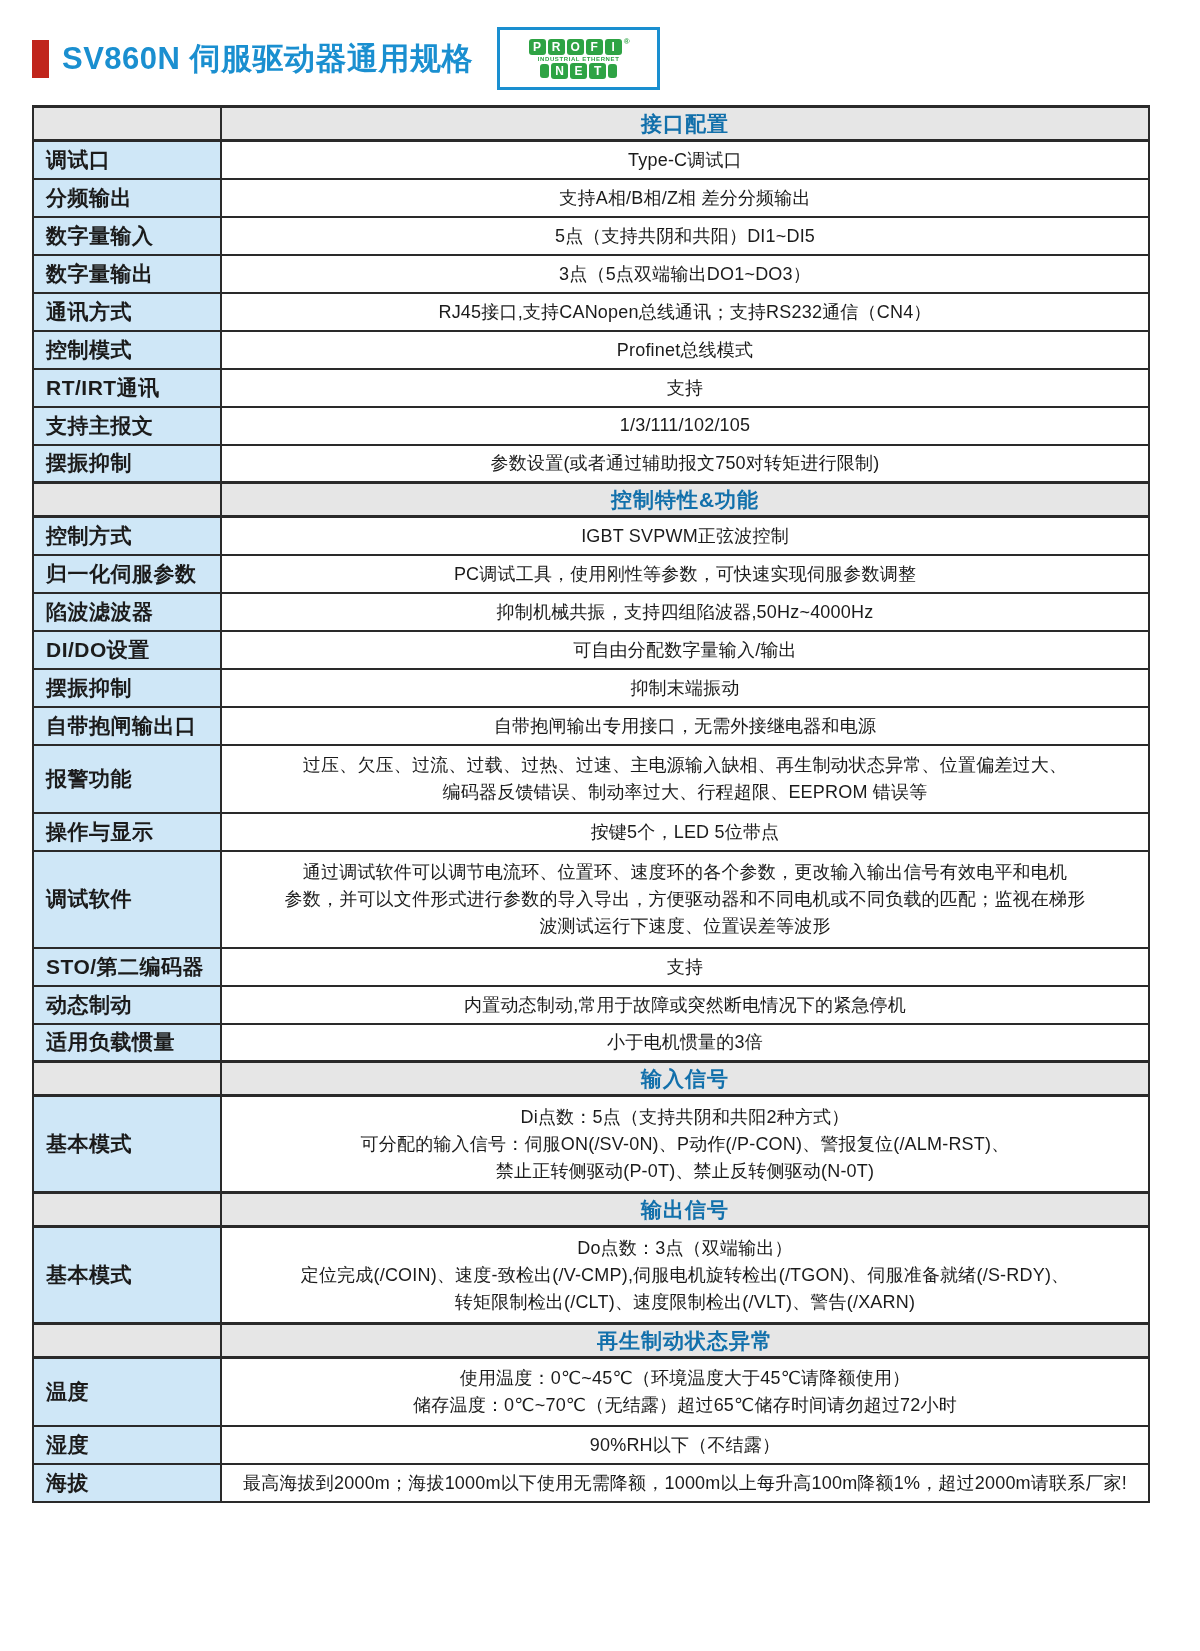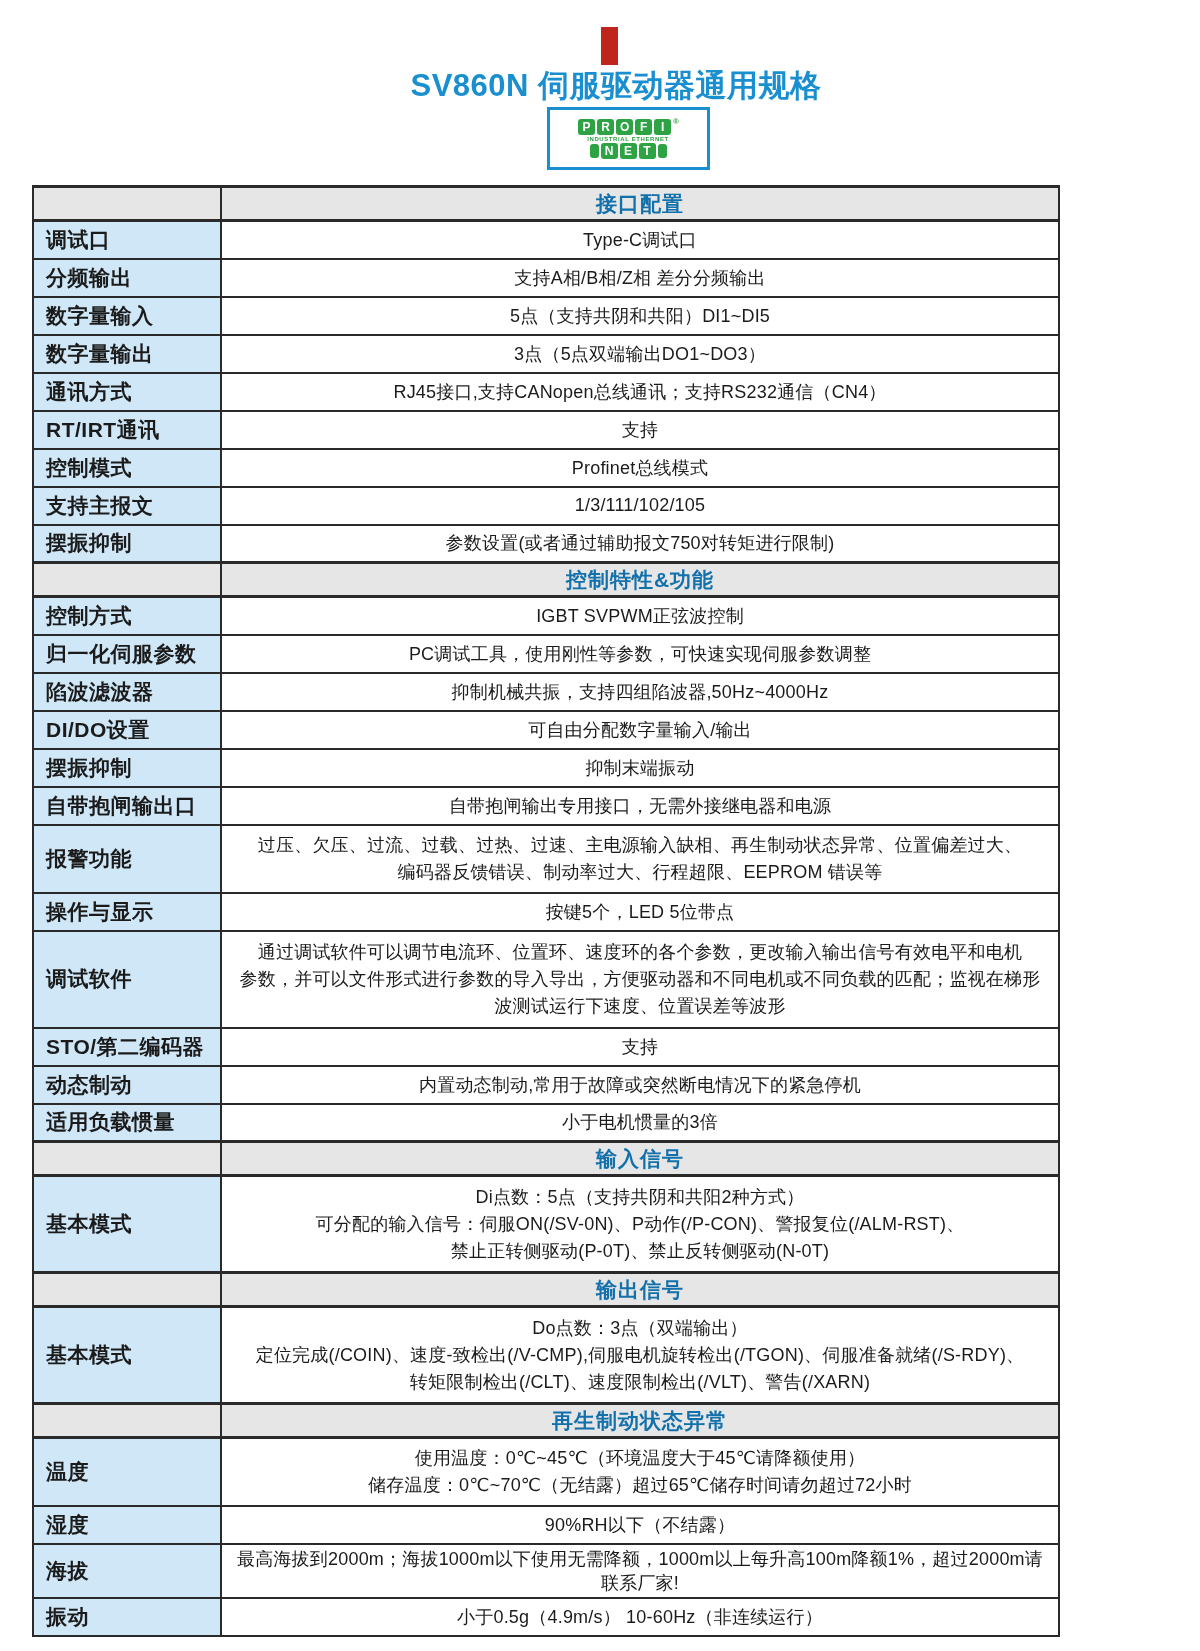--- a/index.html
+++ b/index.html
@@ -16,21 +16,21 @@
   *{box-sizing:border-box;margin:0;padding:0;}
   html,body{background:#ffffff;}
   body{
     width:1200px;height:1651px;overflow:hidden;
     font-family:"Liberation Sans","DejaVu Sans",sans-serif;
     color:var(--text-dark);
   }
   
   .page-header{
     margin:27px 0 0 32px;
-    display:flex;align-items:center;flex-direction:column;
+    display:flex;align-items:center;
   }
   .accent-bar{
     width:17px;height:38px;background:var(--accent-red);
     margin-right:13px;flex:0 0 auto;
   }
   .page-title{
     font-size:31px;font-weight:700;color:var(--title-blue);
     letter-spacing:0.5px;white-space:nowrap;
   }
   
@@ -59,21 +59,21 @@
     color:var(--logo-green);font-size:6px;font-weight:700;
     letter-spacing:0.6px;margin:1px 0;white-space:nowrap;
   }
   .cap{
     width:9px;height:14px;background:var(--logo-green);
     border-radius:3px;margin:0 1px;
   }
   
   table.spec{
     margin:15px 0 0 32px;
-    width:1028px;
+    width:1118px;
     border-collapse:collapse;table-layout:fixed;
     border:2px solid var(--table-border);
   }
   col.c-label{width:188px;}
   td{
     border:2px solid var(--table-border);
     vertical-align:middle;
   }
   td.lbl{
     background:var(--label-cell-bg);
@@ -152,26 +152,26 @@
   </tr>
   <tr class="single">
     <td class="lbl">数字量输出</td>
     <td class="val">3点（5点双端输出DO1~DO3）</td>
   </tr>
   <tr class="single">
     <td class="lbl">通讯方式</td>
     <td class="val">RJ45接口,支持CANopen总线通讯；支持RS232通信（CN4）</td>
   </tr>
   <tr class="single">
+    <td class="lbl">控制模式</td>
+    <td class="val">Profinet总线模式</td>
+  </tr>
+  <tr class="single">
     <td class="lbl">RT/IRT通讯</td>
     <td class="val">支持</td>
-  </tr>
-  <tr class="single">
-    <td class="lbl">控制模式</td>
-    <td class="val">Profinet总线模式</td>
   </tr>
   <tr class="single">
     <td class="lbl">支持主报文</td>
     <td class="val">1/3/111/102/105</td>
   </tr>
   <tr class="single">
     <td class="lbl">摆振抑制</td>
     <td class="val">参数设置(或者通过辅助报文750对转矩进行限制)</td>
   </tr>
 
@@ -273,18 +273,14 @@
     </td>
   </tr>
   <tr class="single">
     <td class="lbl">湿度</td>
     <td class="val">90%RH以下（不结露）</td>
   </tr>
   <tr class="single">
     <td class="lbl">海拔</td>
     <td class="val">最高海拔到2000m；海拔1000m以下使用无需降额，1000m以上每升高100m降额1%，超过2000m请联系厂家!</td>
   </tr>
-  <tr class="single">
-    <td class="lbl">振动</td>
-    <td class="val">小于0.5g（4.9m/s） 10-60Hz（非连续运行）</td>
-  </tr>
 </tbody>
   </table>
 
 </body></html>

